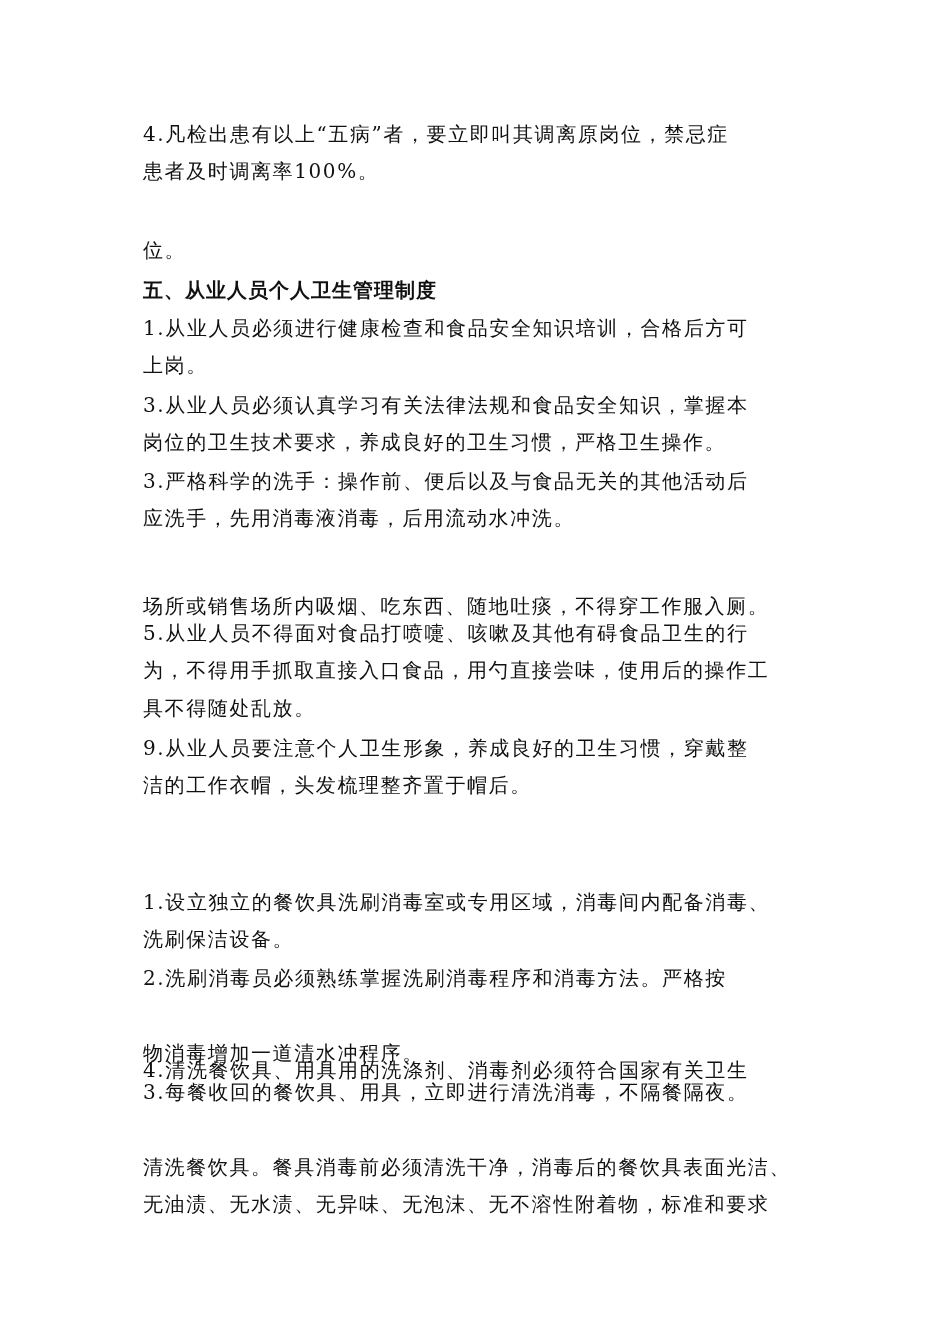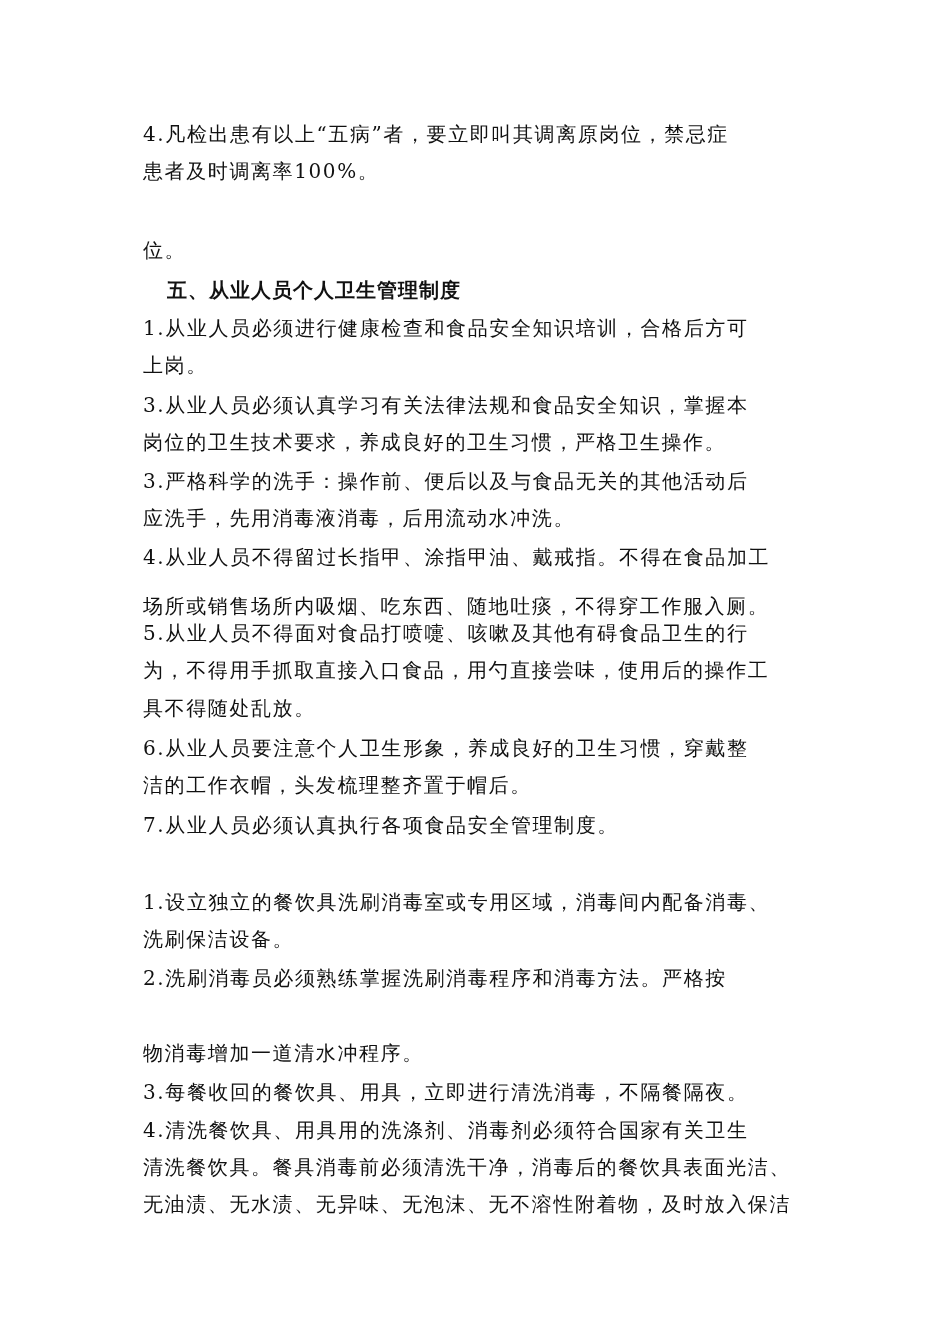--- a/index.html
+++ b/index.html
@@ -8,45 +8,43 @@
     .line {
       position: absolute;
       left: 143px;
       font-family: "DejaVu Serif", "Liberation Serif", serif;
       font-size: 20px;
       line-height: 24px;
       color: #111111;
       white-space: nowrap;
       letter-spacing: 1.6px;
     }
-    .heading { font-family: "DejaVu Sans", "Liberation Sans", sans-serif; font-weight: bold; letter-spacing: 1px; margin-left: 24px; }
+    .heading { font-family: "DejaVu Sans", "Liberation Sans", sans-serif; font-weight: bold; letter-spacing: 1px; }
   </style>
 </head>
 <body>
 
 <div class="page">
   <div class="line" style="top:122px">4.凡检出患有以上“五病”者，要立即叫其调离原岗位，禁忌症</div>
   <div class="line" style="top:159px">患者及时调离率100%。</div>
   <div class="line" style="top:238px">位。</div>
   <div class="line heading" style="top:278px">五、从业人员个人卫生管理制度</div>
   <div class="line" style="top:316px">1.从业人员必须进行健康检查和食品安全知识培训，合格后方可</div>
   <div class="line" style="top:353px">上岗。</div>
   <div class="line" style="top:393px">3.从业人员必须认真学习有关法律法规和食品安全知识，掌握本</div>
   <div class="line" style="top:430px">岗位的卫生技术要求，养成良好的卫生习惯，严格卫生操作。</div>
   <div class="line" style="top:469px">3.严格科学的洗手：操作前、便后以及与食品无关的其他活动后</div>
   <div class="line" style="top:506px">应洗手，先用消毒液消毒，后用流动水冲洗。</div>
-  <div class="line" style="top:545px">4.从业人员不得留过长指甲、涂指甲油、戴戒指。不得在食品加工</div>
   <div class="line" style="top:594px">场所或销售场所内吸烟、吃东西、随地吐痰，不得穿工作服入厕。</div>
   <div class="line" style="top:621px">5.从业人员不得面对食品打喷嚏、咳嗽及其他有碍食品卫生的行</div>
   <div class="line" style="top:658px">为，不得用手抓取直接入口食品，用勺直接尝味，使用后的操作工</div>
   <div class="line" style="top:696px">具不得随处乱放。</div>
-  <div class="line" style="top:736px">6.从业人员要注意个人卫生形象，养成良好的卫生习惯，穿戴整</div>
+  <div class="line" style="top:736px">9.从业人员要注意个人卫生形象，养成良好的卫生习惯，穿戴整</div>
   <div class="line" style="top:773px">洁的工作衣帽，头发梳理整齐置于帽后。</div>
-  <div class="line" style="top:813px">7.从业人员必须认真执行各项食品安全管理制度。</div>
   <div class="line" style="top:890px">1.设立独立的餐饮具洗刷消毒室或专用区域，消毒间内配备消毒、</div>
   <div class="line" style="top:927px">洗刷保洁设备。</div>
   <div class="line" style="top:966px">2.洗刷消毒员必须熟练掌握洗刷消毒程序和消毒方法。严格按</div>
   <div class="line" style="top:1041px">物消毒增加一道清水冲程序。</div>
   <div class="line" style="top:1080px">3.每餐收回的餐饮具、用具，立即进行清洗消毒，不隔餐隔夜。</div>
-  <div class="line" style="top:1118px">4.清洗餐饮具、用具用的洗涤剂、消毒剂必须符合国家有关卫生</div>
+  <div class="line" style="top:1058px">4.清洗餐饮具、用具用的洗涤剂、消毒剂必须符合国家有关卫生</div>
   <div class="line" style="top:1155px">清洗餐饮具。餐具消毒前必须清洗干净，消毒后的餐饮具表面光洁、</div>
-  <div class="line" style="top:1192px">无油渍、无水渍、无异味、无泡沫、无不溶性附着物，及时放入保洁</div>
+  <div class="line" style="top:1192px">无油渍、无水渍、无异味、无泡沫、无不溶性附着物，标准和要求</div>
 </div>
 
 </body></html>

